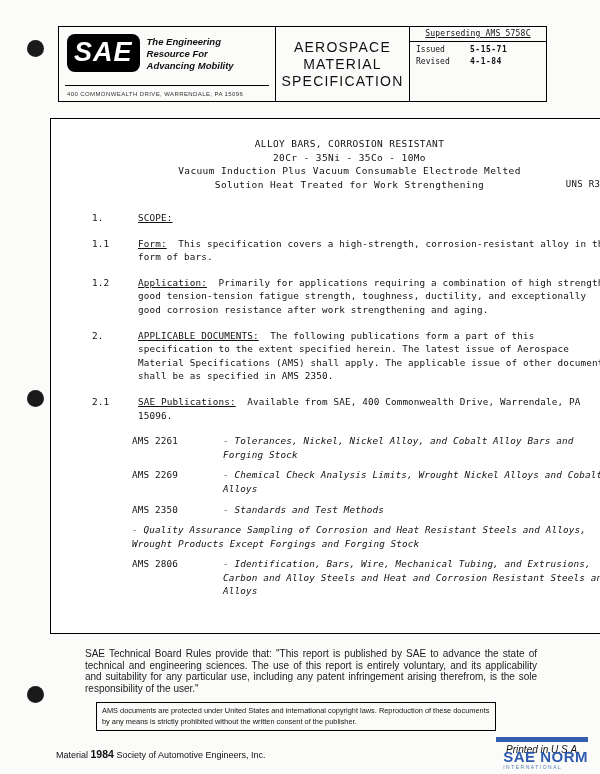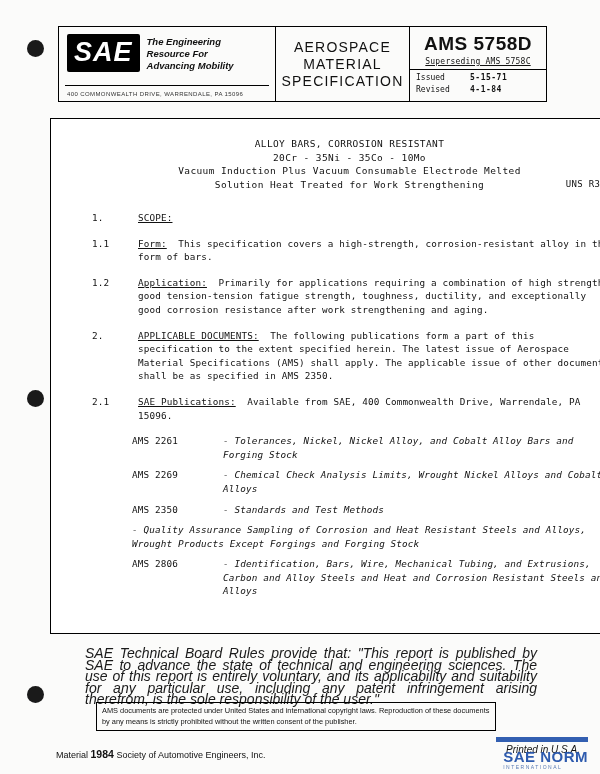--- a/index.html
+++ b/index.html
@@ -58,21 +58,21 @@
   .sae-badge {
     background: #000;
     color: #fff;
     font-family: "Liberation Sans", sans-serif;
     font-weight: bold;
     font-style: italic;
     font-size: 27px;
     letter-spacing: 1px;
     line-height: 1;
     padding: 5px 7px 6px 7px;
-    border-radius: 2px;
+    border-radius: 8px;
   }
   .sae-tag {
     margin-left: 7px;
     font-family: "Liberation Sans", sans-serif;
     font-style: italic;
     font-weight: bold;
     font-size: 9.5px;
     line-height: 12px;
     color: #111;
     padding-top: 2px;
@@ -179,25 +179,24 @@
   .ams-item .k { width: 74px; flex: none; }
   .ams-item .v { flex: 1; font-style: italic; }
   .indent-40 { margin-left: 40px; }
 
   
   .footer-note {
     position: absolute;
     left: 85px; top: 648px;
     width: 452px;
     font-family: "Liberation Sans", sans-serif;
-    font-size: 14px;
+    font-size: 10px;
     line-height: 11.6px;
     color: #1a1a1a;
     text-align: justify;
-    font-style: italic;
   }
   .copyright-box {
     position: absolute;
     left: 96px; top: 702px;
     width: 400px;
     border: 1px solid #000;
     box-sizing: border-box;
     padding: 3px 5px;
     font-family: "Liberation Sans", sans-serif;
     font-size: 7.4px;
@@ -270,21 +269,20 @@
       <div class="hdr-addr">400 COMMONWEALTH DRIVE, WARRENDALE, PA 15096</div>
     </div>
 
     <div class="hdr-title">
       <div>AEROSPACE</div>
       <div>MATERIAL</div>
       <div>SPECIFICATION</div>
     </div>
 
     <div class="hdr-right">
-      <div class="ams-number">AMS 5758D</div>
       <div class="superseding">Superseding AMS 5758C</div>
       <div class="hdr-rule"></div>
       <div class="date-rows">
         <div class="date-row">
           <span class="date-lbl">Issued</span>
           <span class="date-val">5-15-71</span>
         </div>
         <div class="date-row">
           <span class="date-lbl">Revised</span>
           <span class="date-val">4-1-84</span>

